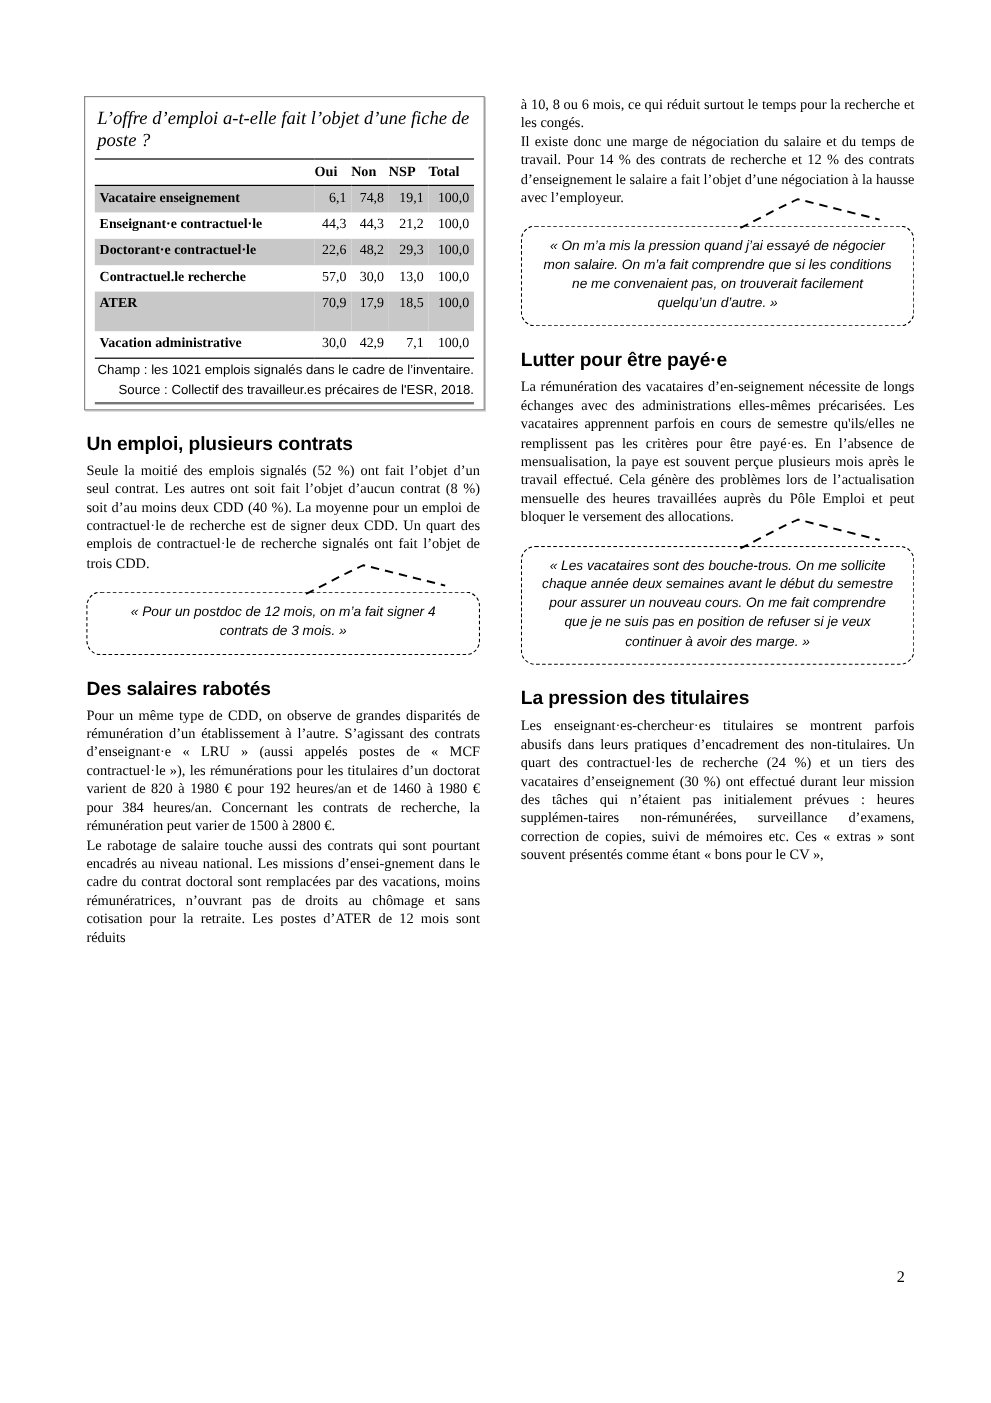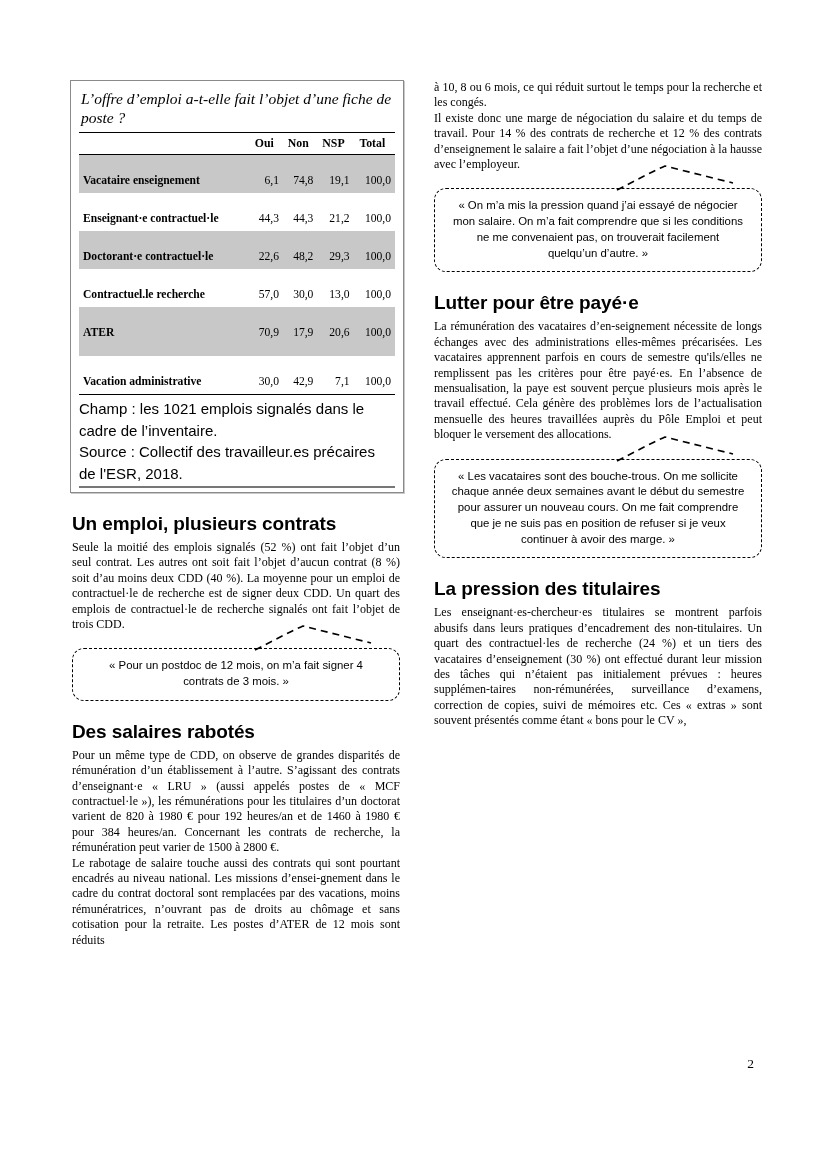--- a/index.html
+++ b/index.html
@@ -52,58 +52,58 @@
     font-family: "Liberation Serif", "DejaVu Serif", serif;
     font-size: 11.6px;
   }
   table.stats th, table.stats td {
     padding: 0;
   }
   table.stats thead th {
     border-top: 1.6px solid #000;
     border-bottom: 1.6px solid #000;
     font-weight: bold;
-    text-align: center;
+    text-align: left;
     padding: 3px 4px 3px 0;
     font-size: 11.8px;
   }
   table.stats thead th.lbl { text-align: left; }
   table.stats tbody td {
     vertical-align: top;
-    padding: 19px 4px 5px 0;
+    padding: 3px 4px 5px 0;
     text-align: right;
     font-size: 11.6px;
   }
   table.stats tbody td.lbl {
     text-align: left;
     font-weight: bold;
     padding-left: 4px;
     padding-right: 6px;
     line-height: 1.2;
   }
   table.stats tbody tr.shaded td { background: #c8c8c8; }
   table.stats tbody tr.tall td { padding-bottom: 16px; }
   table.stats tfoot td {
     border-top: 1.6px solid #000;
-    text-align: left;
+    text-align: right;
     font-family: "Liberation Sans", "DejaVu Sans", sans-serif;
-    font-size: 15px;
+    font-size: 11px;
     padding-top: 3px;
     line-height: 1.45;
   }
   table.stats tfoot td .srcline { display: block; }
   .table-underline {
     border-bottom: 2.2px solid #777;
     margin-top: 1px;
   }
 
   
   h2.sec {
     font-family: "Liberation Sans", "DejaVu Sans", sans-serif;
-    font-size: 19px;
+    font-size: 16px;
     font-weight: bold;
     margin: 20px 0 5px 0;
     letter-spacing: -0.1px;
   }
   p.body {
     margin: 0;
     font-size: 12px;
     line-height: 1.285;
     text-align: justify;
     text-justify: inter-word;
@@ -112,20 +112,21 @@
   p.body + p.body { margin-top: 0; }
 
   
   .quote {
     position: relative;
     margin: 16px 0 6px 0;
     border: 1.6px dashed #000;
     border-radius: 12px;
     padding: 9px 16px 10px 16px;
     box-sizing: border-box;
+    font-style: italic;
     font-family: "Liberation Sans", "DejaVu Sans", sans-serif;
     font-size: 11.4px;
     line-height: 1.38;
     text-align: center;
   }
   .quote .tail {
     position: absolute;
     right: 26px;
     top: -26px;
     width: 120px;
@@ -187,21 +188,21 @@
             <td class="lbl">Contractuel.le recherche</td>
             <td>57,0</td>
             <td>30,0</td>
             <td>13,0</td>
             <td>100,0</td>
           </tr>
           <tr class="shaded tall">
             <td class="lbl">ATER</td>
             <td>70,9</td>
             <td>17,9</td>
-            <td>20,6</td>
+            <td>18,5</td>
             <td>100,0</td>
           </tr>
           <tr>
             <td class="lbl">Vacation administrative</td>
             <td>30,0</td>
             <td>42,9</td>
             <td>7,1</td>
             <td>100,0</td>
           </tr>
         </tbody>

